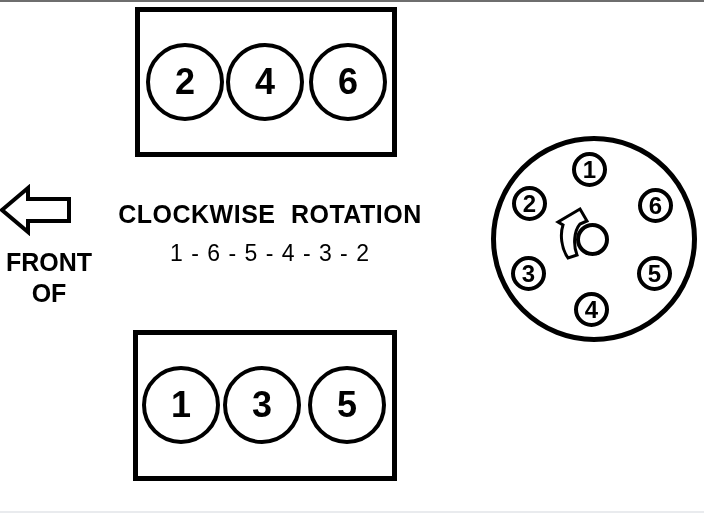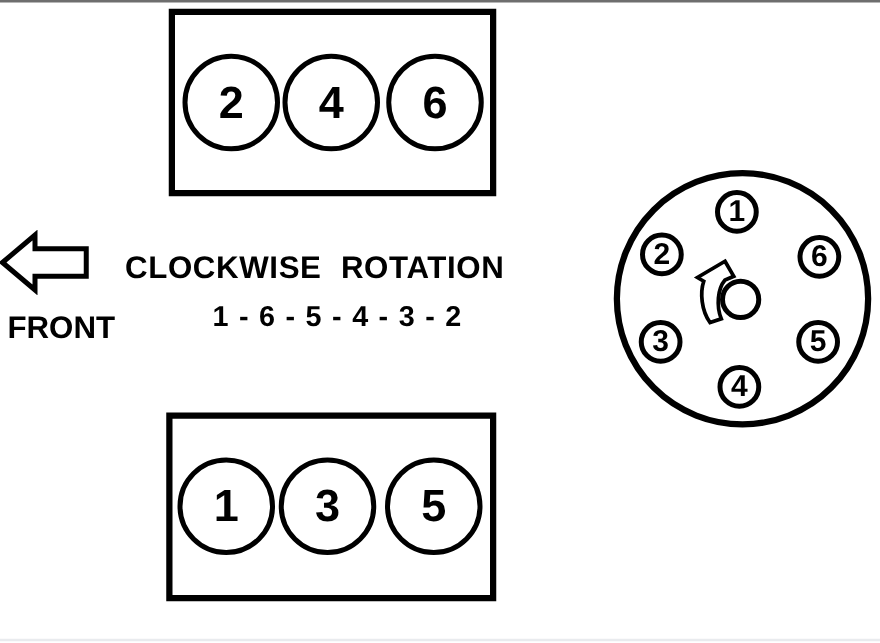--- a/index.html
+++ b/index.html
@@ -35,26 +35,26 @@
     width: 78px; height: 78px;
     border: 4px solid #000;
     border-radius: 50%;
     background: #fff;
     display: flex; align-items: center; justify-content: center;
     font-weight: bold; font-size: 36px; line-height: 1;
   }
 
   .rotation-label {
     position: absolute; left: 100px; top: 200px; width: 340px;
-    font-weight: bold; font-size: 25px;
+    text-align: center; font-weight: bold; font-size: 25px;
     letter-spacing: 0.5px; word-spacing: 8px; white-space: nowrap;
   }
   .firing-order {
     position: absolute; left: 100px; top: 240px; width: 340px;
-    text-align: center; font-weight: bold; font-size: 23px;
+    text-align: center; font-weight: normal; font-size: 23px;
     letter-spacing: 1px; white-space: nowrap;
   }
 
   .front-arrow { position: absolute; left: 0; top: 184px; }
   .front-label {
     position: absolute; left: 0; top: 247px; width: 98px;
     text-align: center; font-weight: bold; font-size: 25px; line-height: 31px;
   }
 
   .distributor {
@@ -124,20 +124,21 @@
   <div class="rotation-label">CLOCKWISE ROTATION</div>
   <div class="firing-order">1 - 6 - 5 - 4 - 3 - 2</div>
 
   <div class="front-arrow">
     <svg width="72" height="52" viewBox="0 0 72 52">
       <path d="M 2 26 L 28 4 L 28 15 L 69 15 L 69 37 L 28 37 L 28 48 Z" fill="#ffffff" stroke="#000000" stroke-width="4" stroke-linejoin="miter"></path>
     </svg>
   </div>
   <div class="front-label">
     <div>FRONT</div>
+    <div>OF</div>
   </div>
 
   <div class="distributor">
     <div class="terminal t1">
       <span>1</span>
     </div>
     <div class="terminal t2">
       <span>2</span>
     </div>
     <div class="terminal t6">

